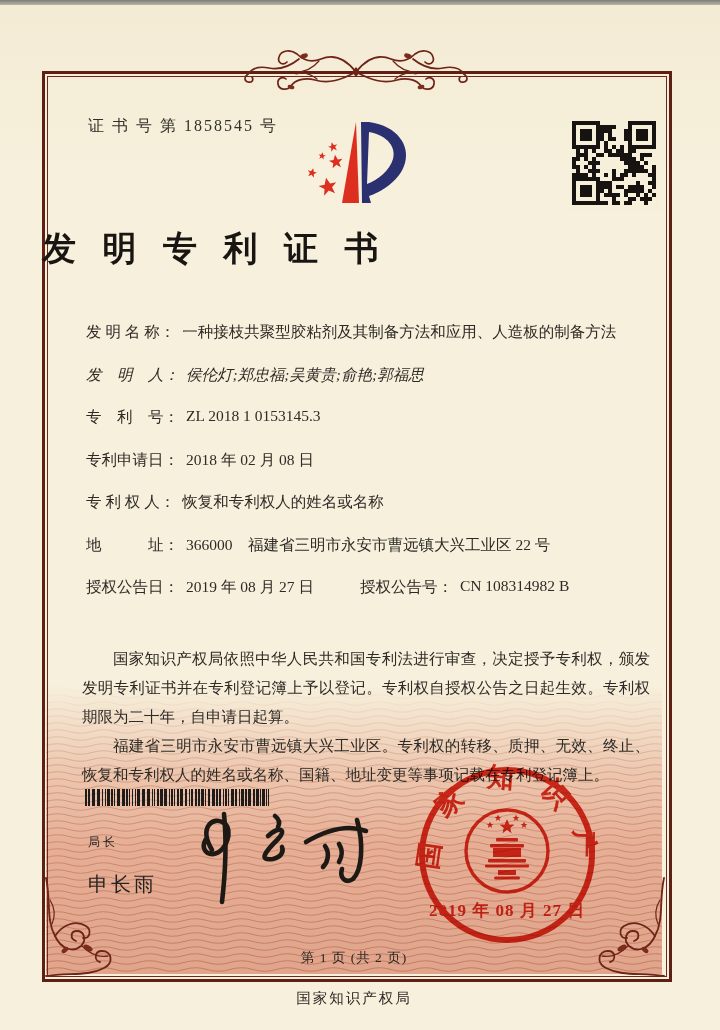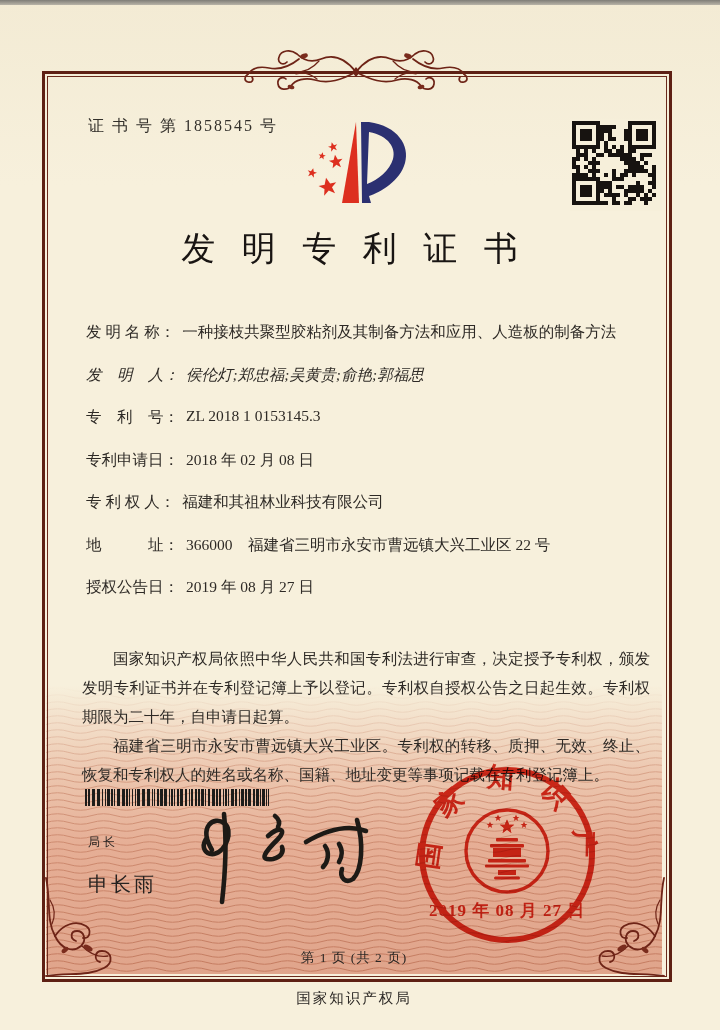--- a/index.html
+++ b/index.html
@@ -15,22 +15,22 @@
   .frame::before{content:'';position:absolute;inset:2px;border:1px solid #6b2a1c;}
   .pink-band{position:absolute;left:46px;top:686px;width:616px;height:288px;pointer-events:none;}
   .ornament{position:absolute;pointer-events:none;}
   .cert-no{position:absolute;left:88px;top:116px;font-size:16px;letter-spacing:2px;color:#33302b;}
   .logo{position:absolute;left:295px;top:95px;width:140px;height:118px;}
   .qr{position:absolute;left:570px;top:119px;width:88px;height:88px;
     display:grid;grid-template-columns:repeat(21,4px);grid-template-rows:repeat(21,4px);
     padding:2px;background:#f6efda;}
   .qr div{width:4px;height:4px;}
   .qr .m{background:#171310;}
-  .title{position:absolute;left:42px;top:226px;width:624px;text-align:center;
-    font-size:34px;font-weight:normal;letter-spacing:9px;color:#191513;}
+  .title{position:absolute;left:42px;top:226px;width:624px;
+    font-size:34px;font-weight:bold;letter-spacing:9px;color:#191513;}
   .fields{position:absolute;left:86px;top:314px;width:566px;font-size:15.5px;}
   .row{position:absolute;left:0;display:flex;white-space:nowrap;}
   .row .lab{flex:none;}
   .row .val{margin-left:7px;}
   .r0{top:8px;}  .r1{top:51px;font-style:italic;} .r2{top:93px;} .r3{top:136px;}
   .r4{top:178px;} .r5{top:221px;} .r6{top:263px;}
   .pair2{margin-left:46px;display:flex;}
   .paras{position:absolute;left:82px;top:608px;width:568px;font-size:15.5px;
     line-height:29px;text-align:justify;margin-top:36px;}
   .paras p{margin:0;text-indent:2em;}
@@ -592,29 +592,33 @@
     <div class="row r2">
       <span class="lab">专　利　号：</span>
       <span class="val">ZL 2018 1 0153145.3</span>
     </div>
     <div class="row r3">
       <span class="lab">专利申请日：</span>
       <span class="val">2018 年 02 月 08 日</span>
     </div>
     <div class="row r4">
       <span class="lab">专 利 权 人：</span>
-      <span class="val">福建和其祖林业科技有限公司</span>
+      <span class="val">恢复和专利权人的姓名或名称</span>
     </div>
     <div class="row r5">
       <span class="lab">地　　　址：</span>
       <span class="val">366000　福建省三明市永安市曹远镇大兴工业区 22 号</span>
     </div>
     <div class="row r6">
       <span class="lab">授权公告日：</span>
       <span class="val">2019 年 08 月 27 日</span>
+      <span class="pair2">
+        <span class="lab">授权公告号：</span>
+        <span class="val">CN 108314982 B</span>
+      </span>
     </div>
   </div>
 
   <div class="paras">
     <p>国家知识产权局依照中华人民共和国专利法进行审查，决定授予专利权，颁发发明专利证书并在专利登记簿上予以登记。专利权自授权公告之日起生效。专利权期限为二十年，自申请日起算。</p>
     <p>福建省三明市永安市曹远镇大兴工业区。专利权的转移、质押、无效、终止、恢复和专利权人的姓名或名称、国籍、地址变更等事项记载在专利登记簿上。</p>
   </div>
 
   <div class="barcode" id="barcode">
       <div class="b" style="width: 2px;"></div>

